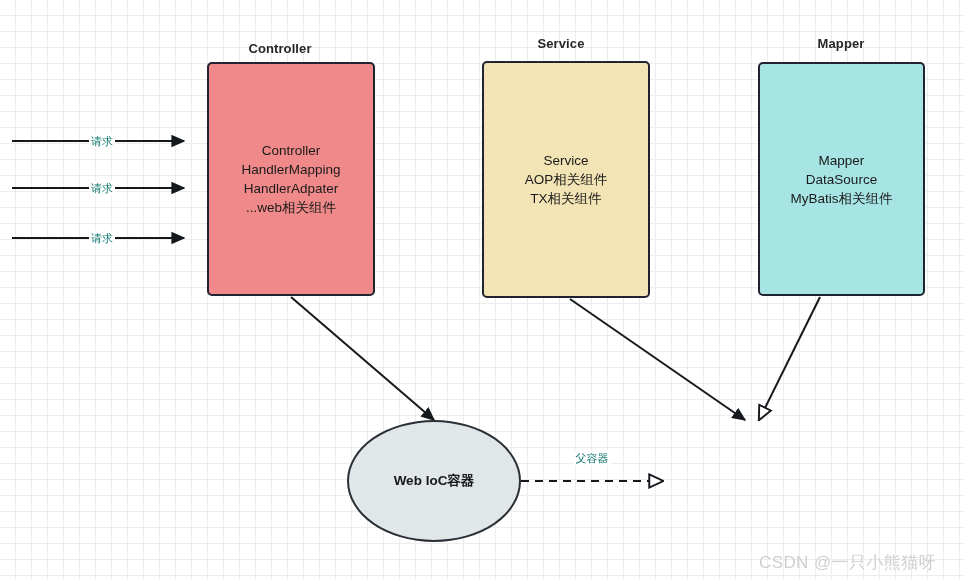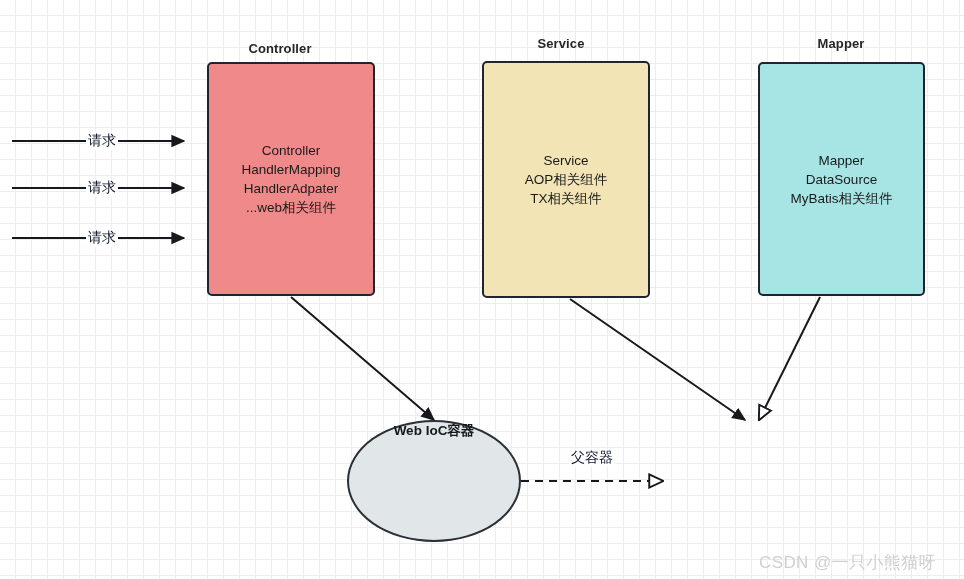--- a/index.html
+++ b/index.html
@@ -62,32 +62,33 @@
     text-align: center;
     white-space: pre-line;
   }
   .ioc-ellipse {
     position: absolute;
     box-sizing: border-box;
     border: 2.2px solid #2b3038;
     border-radius: 50%;
     background: #e1e6e8;
     display: flex;
+    align-items: center;
     justify-content: center;
   }
   .ioc-ellipse-text {
     font-size: 13.5px;
     font-weight: bold;
     color: #15181c;
     white-space: nowrap;
   }
   .edge-label {
     position: absolute;
-    font-size: 14px;
-    color: #0f172a;
+    font-size: 11px;
+    color: #0f766e;
     background: #ffffff;
     padding: 0 2px;
     white-space: nowrap;
     transform: translate(-50%, -50%);
   }
   .watermark {
     position: absolute;
     font-size: 17px;
     color: #cfcfcf;
     white-space: nowrap;

